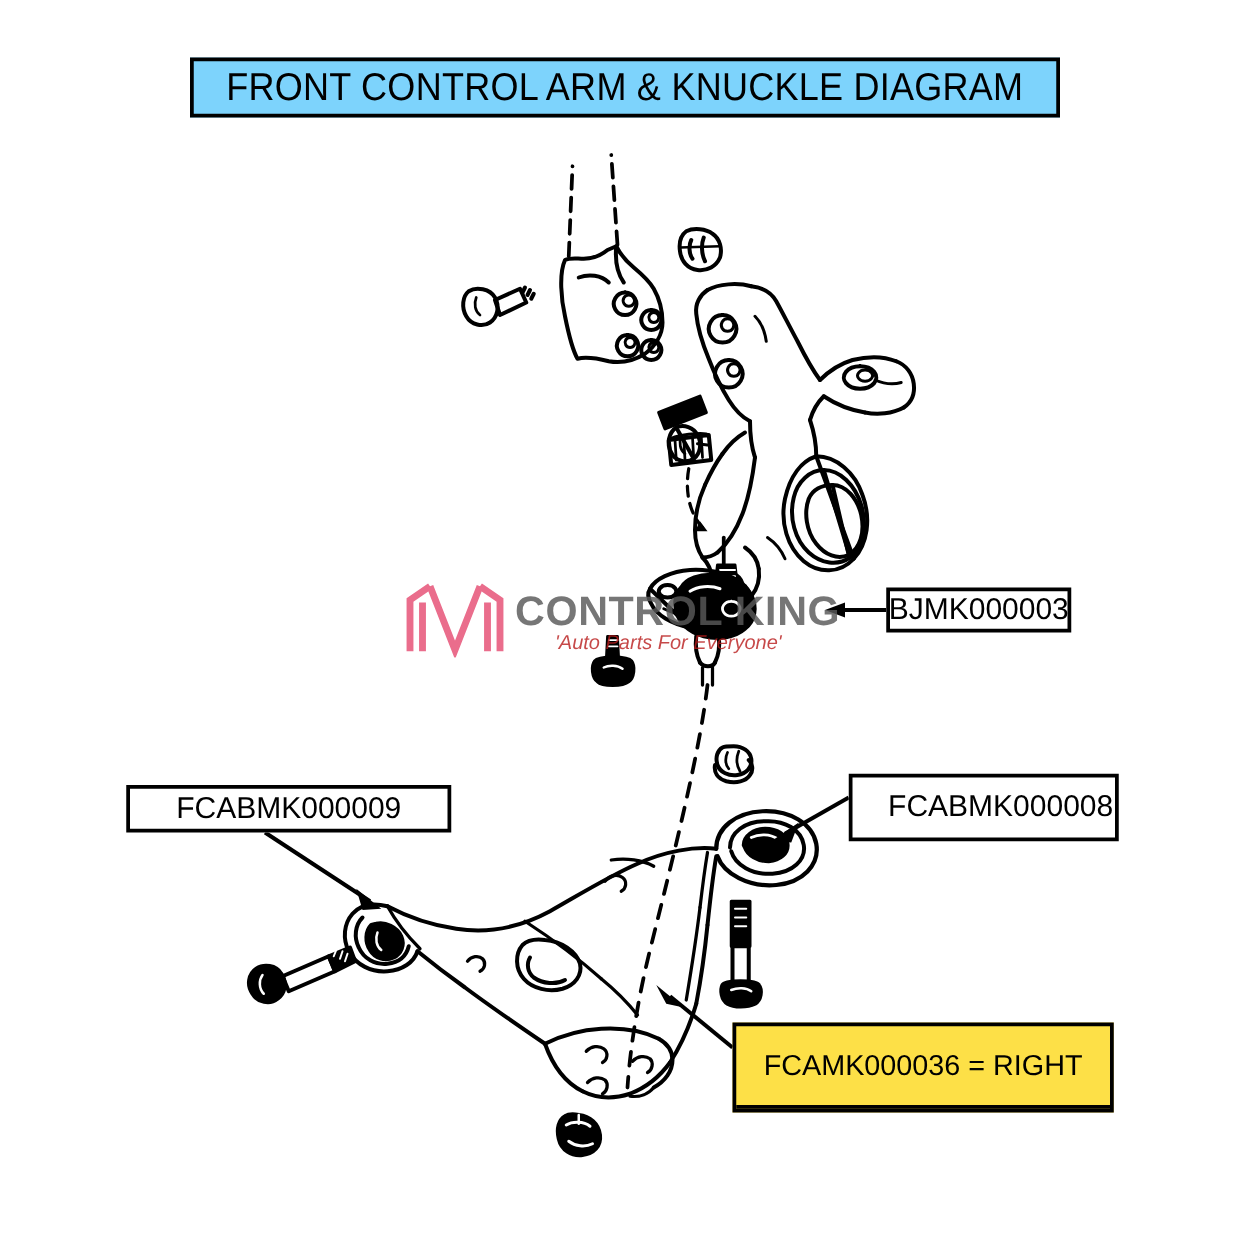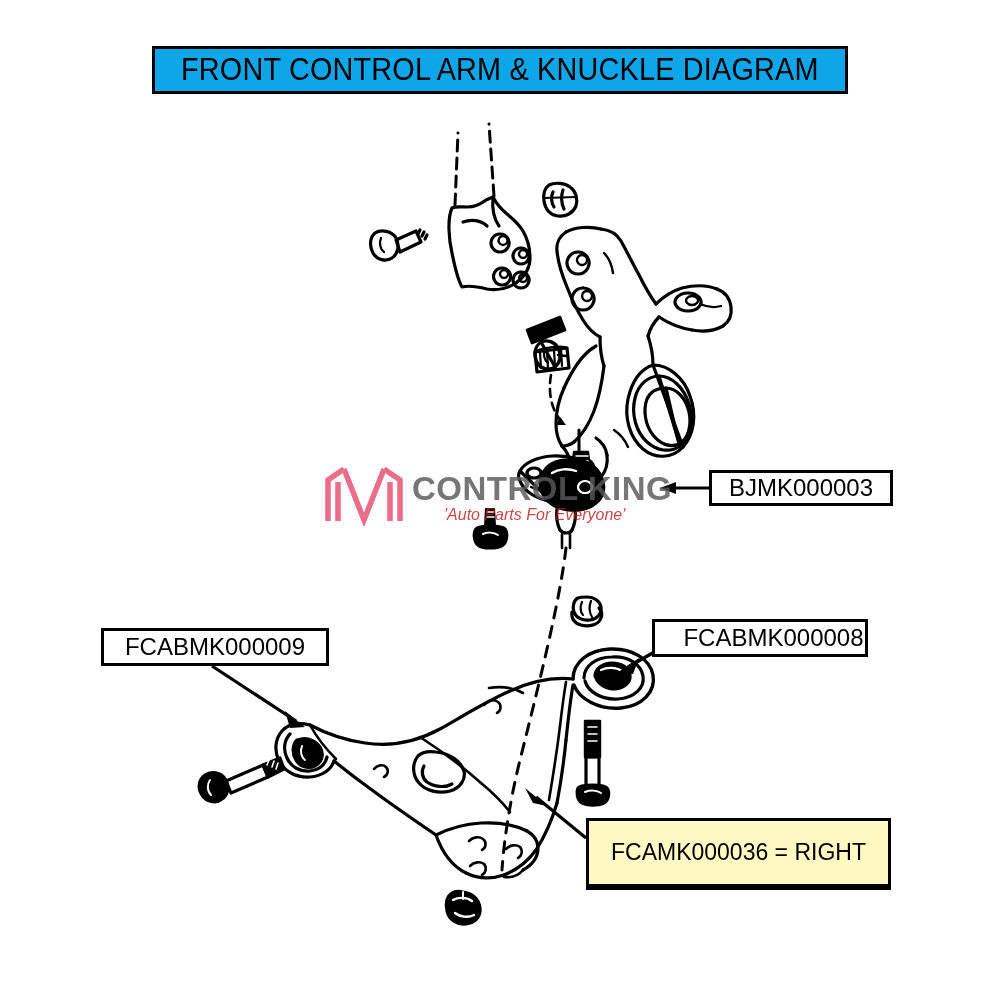--- a/index.html
+++ b/index.html
@@ -22,21 +22,21 @@
     width: 1000px;
     height: 1000px;
   }
   .title-box {
     position: absolute;
     left: 152px;
     top: 46px;
     width: 696px;
     height: 48px;
     border: 3px solid #000000;
-    background: #0ea5e9;
+    background: #7dd3fc;
     display: flex;
     align-items: center;
     justify-content: center;
     box-sizing: border-box;
   }
   .title-text {
     font-size: 31px;
     letter-spacing: 0.2px;
     color: #000000;
     white-space: nowrap;
@@ -52,45 +52,45 @@
     align-items: center;
     justify-content: center;
     color: #000000;
     font-size: 24px;
     white-space: nowrap;
     font-family: "Liberation Sans", sans-serif;
   }
   #callout-bjmk {
     left: 709px;
     top: 470px;
-    width: 184px;
+    width: 148px;
     height: 36px;
     text-align: right;
   }
   #callout-fcabmk9 {
     left: 101px;
     top: 628px;
-    width: 228px;
+    width: 260px;
     height: 38px;
   }
   #callout-fcabmk8 {
-    left: 652px;
+    left: 679px;
     top: 619px;
     width: 216px;
-    height: 38px;
+    height: 54px;
     padding-left: 27px;
   }
   #callout-pair {
     position: absolute;
     left: 586px;
     top: 818px;
     width: 305px;
     height: 72px;
     border: 3px solid #000000;
-    background: #fef9c3;
+    background: #fde047;
     box-sizing: border-box;
     display: flex;
     flex-direction: row;
   }
   #callout-pair .row {
     flex: 1 1 50%;
     display: flex;
     align-items: center;
     justify-content: center;
     font-size: 23px;

